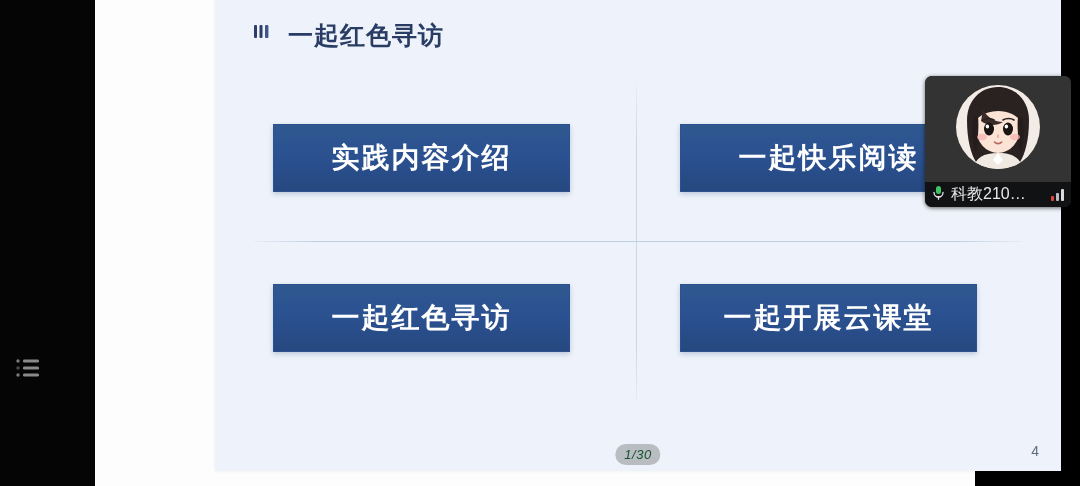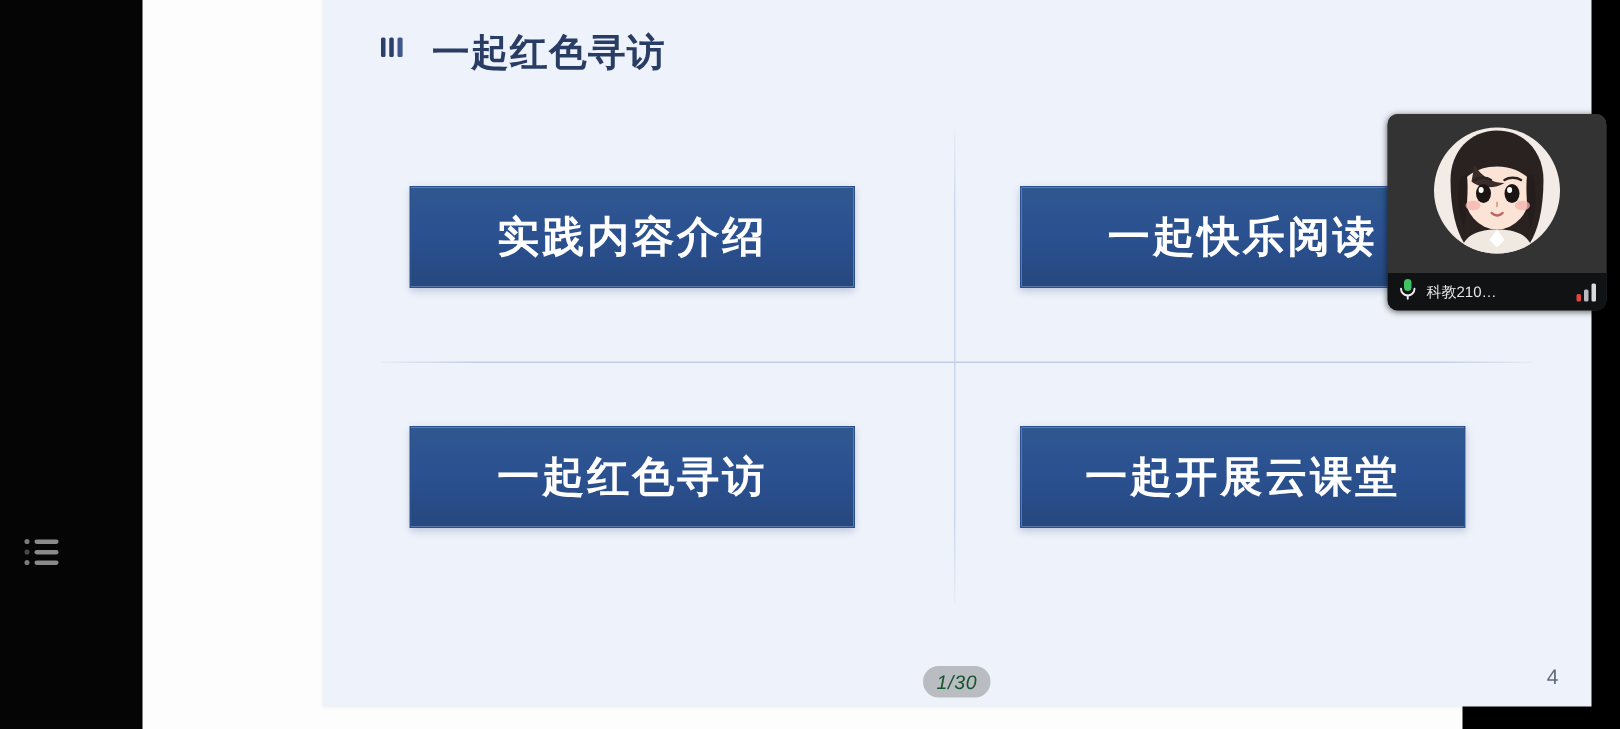--- a/index.html
+++ b/index.html
@@ -118,21 +118,21 @@
     display:flex; align-items:center; justify-content:center;
   }
   .cam-bar{
     position:absolute; left:0; bottom:0; width:146px; height:25px;
     background:#111214;
     display:flex; align-items:center; padding:0 7px; gap:6px;
   }
   .mic-icon{ flex:0 0 auto; display:block; }
   .cam-name{
     flex:1 1 auto;
-    color:#e8e8e8; font-size:10px; white-space:nowrap;
+    color:#e8e8e8; font-size:16px; white-space:nowrap;
     overflow:hidden; text-overflow:ellipsis;
   }
   .signal{ flex:0 0 auto; display:flex; align-items:flex-end; gap:2px; height:12px; }
   .signal i{ display:block; width:3px; border-radius:1px; }
   .signal i.b1{ height:5px;  background:#e2453c; }
   .signal i.b2{ height:8px;  background:#b8bcc2; }
   .signal i.b3{ height:12px; background:#d7dade; }
 </style>
 </head>
 <body>

